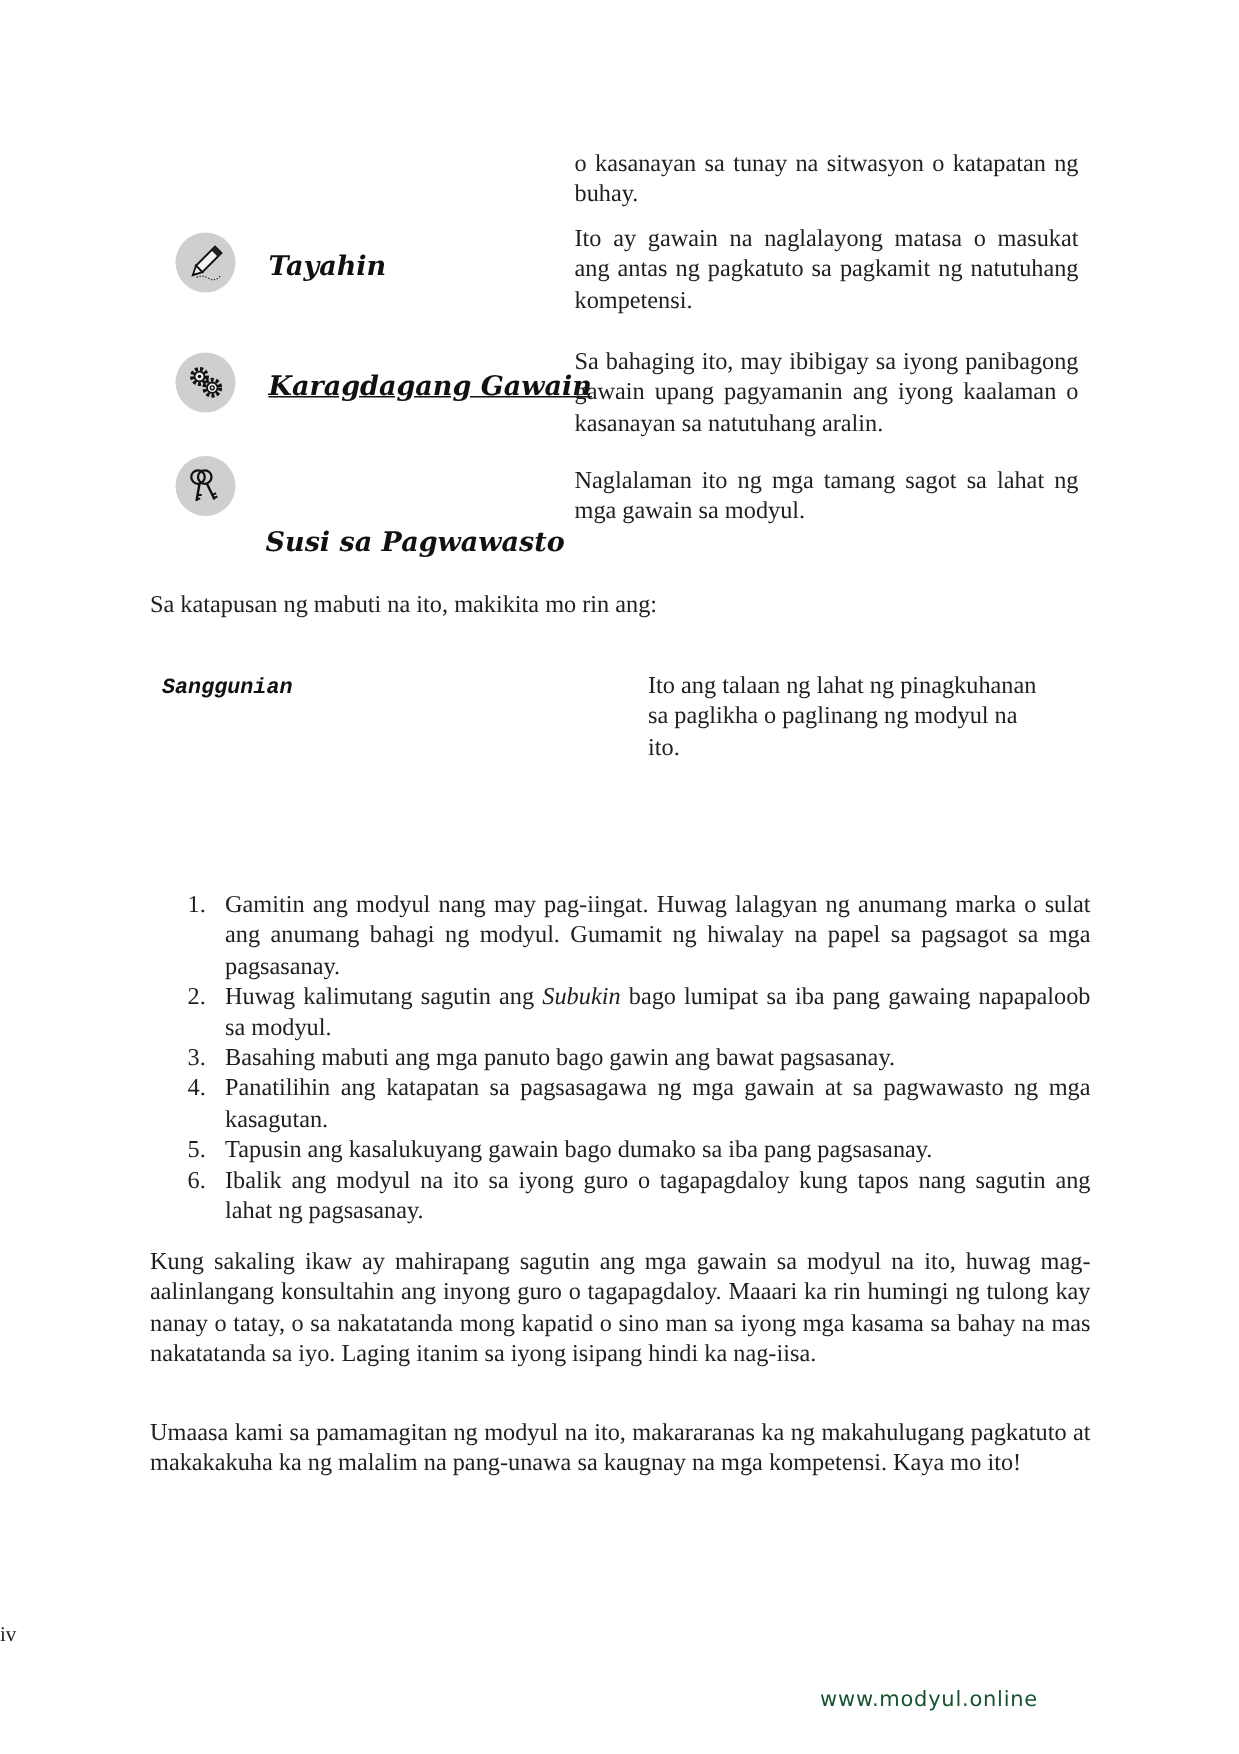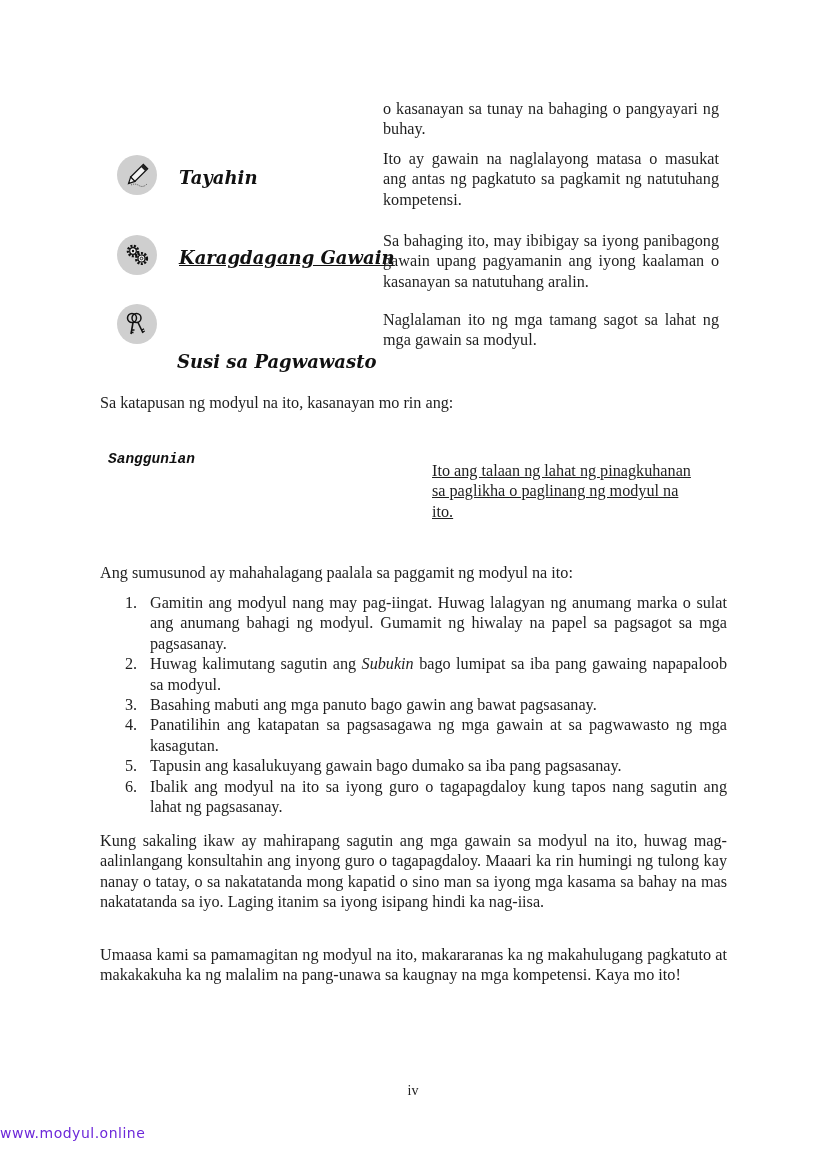--- a/index.html
+++ b/index.html
@@ -65,23 +65,22 @@
       top: 451px;
       font-family: Liberation Mono, monospace;
       font-weight: bold;
       font-style: italic;
       font-size: 14.5px;
       color: #111;
     }
     .sanggunian-desc {
       position: absolute;
       left: 432px;
-      top: 461px;
+      top: 447px;
       width: 260px;
-      text-decoration: underline;
     }
     ol.rules {
       position: absolute;
       left: 100px;
       top: 593px;
       width: 627px;
       margin: 0;
       padding: 0;
       list-style: none;
     }
@@ -94,43 +93,43 @@
     ol.rules li .num {
       position: absolute;
       left: 25px;
       top: 0;
     }
     .page-number {
       position: absolute;
       left: 0;
       width: 826px;
       top: 1083px;
-      text-align: center;
+      text-align: left;
       font-family: "Liberation Serif", serif;
       font-size: 14px;
       color: #222;
     }
     .watermark {
       position: absolute;
       left: 0;
       width: 692px;
       top: 1125px;
-      text-align: left;
+      text-align: right;
       font-family: "DejaVu Sans", sans-serif;
       font-size: 14px;
-      color: #6d28d9;
+      color: #14532d;
       letter-spacing: 0.5px;
     }
   </style>
 </head>
 <body>
 
 <div class="page">
 
-  <div class="row-desc serif" style="top:99px;">o kasanayan sa tunay na bahaging o pangyayari ng buhay.</div>
+  <div class="row-desc serif" style="top:99px;">o kasanayan sa tunay na sitwasyon o katapatan ng buhay.</div>
 
   <div class="icon-circle" style="left:117px; top:155px;">
     <svg viewBox="0 0 28 28">
       <g transform="rotate(45 14 14)">
         <rect x="11" y="2" width="6" height="18" fill="#f4f4f4" stroke="#111" stroke-width="1.3"></rect>
         <rect x="11" y="2" width="6" height="3.5" fill="#222"></rect>
         <polygon points="11,20 17,20 14,26" fill="#eee" stroke="#111" stroke-width="1.2"></polygon>
         <polygon points="13.2,24.3 14.8,24.3 14,26" fill="#111"></polygon>
       </g>
       <path d="M8 24 Q12 22 16 24.5 T24 23" stroke="#333" stroke-width="0.8" fill="none" stroke-dasharray="1 1"></path>
@@ -162,26 +161,25 @@
       <circle cx="13.5" cy="8" r="4.5" fill="none" stroke="#111" stroke-width="1.5"></circle>
       <line x1="10" y1="12.5" x2="8" y2="24" stroke="#111" stroke-width="1.6"></line>
       <path d="M8.5 20 l3 0 M8 22.5 l2.5 0" stroke="#111" stroke-width="1.3"></path>
       <line x1="15" y1="12.5" x2="20" y2="23" stroke="#111" stroke-width="1.6"></line>
       <path d="M18.5 20 l2.6 -1.2 M19.5 22 l2.4 -1" stroke="#111" stroke-width="1.3"></path>
     </svg>
   </div>
   <div class="row-label" style="left:177px; top:316px;margin-top:35px;">Susi sa Pagwawasto</div>
   <div class="row-desc serif" style="top:310px;">Naglalaman ito ng mga tamang sagot sa lahat ng mga gawain sa modyul.</div>
 
-  <div class="plain-p serif" style="top:393px;">Sa katapusan ng modyul na ito, kasanayan mo rin ang:</div>
+  <div class="plain-p serif" style="top:393px;">Sa katapusan ng mabuti na ito, makikita mo rin ang:</div>
 
   <div class="sanggunian-label">Sanggunian</div>
   <div class="sanggunian-desc serif">Ito ang talaan ng lahat ng pinagkuhanan sa paglikha o paglinang ng modyul na ito.</div>
 
-  <div class="plain-p serif" style="top:563px;">Ang sumusunod ay mahahalagang paalala sa paggamit ng modyul na ito:</div>
 
   <ol class="rules serif">
     <li>
       <span class="num">1.</span>
       <span>Gamitin ang modyul nang may pag-iingat. Huwag lalagyan ng anumang marka o sulat ang anumang bahagi ng modyul. Gumamit ng hiwalay na papel sa pagsagot sa mga pagsasanay.</span>
     </li>
     <li>
       <span class="num">2.</span>
       <span><span>Huwag kalimutang sagutin ang </span><em>Subukin</em><span> bago lumipat sa iba pang gawaing napapaloob sa modyul.</span></span>
     </li>

